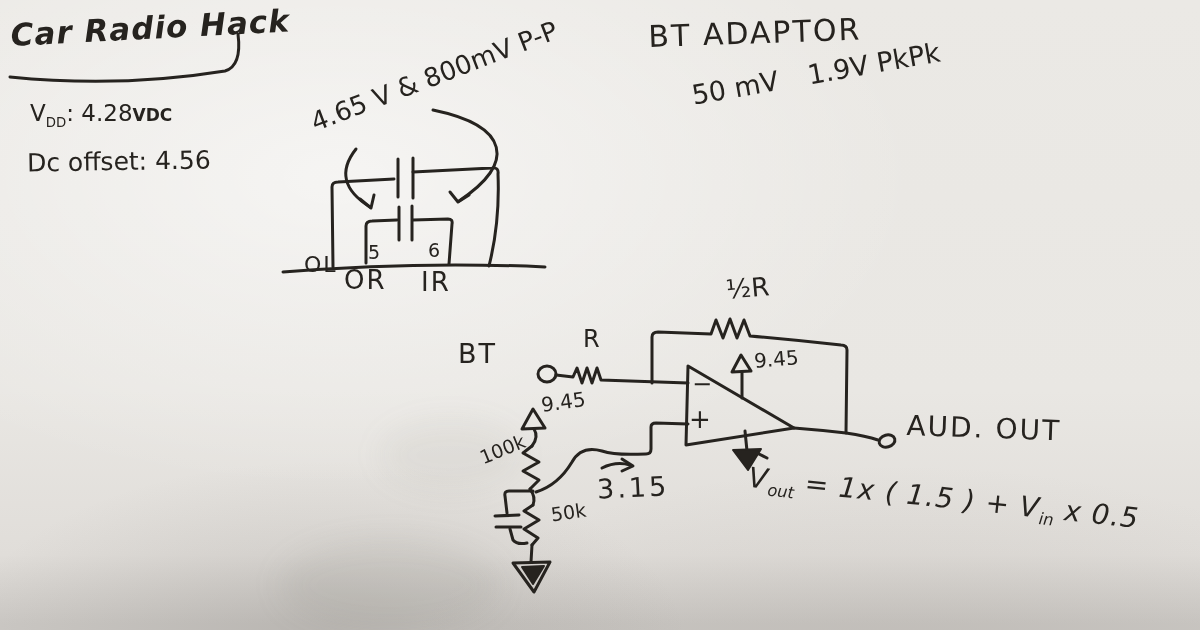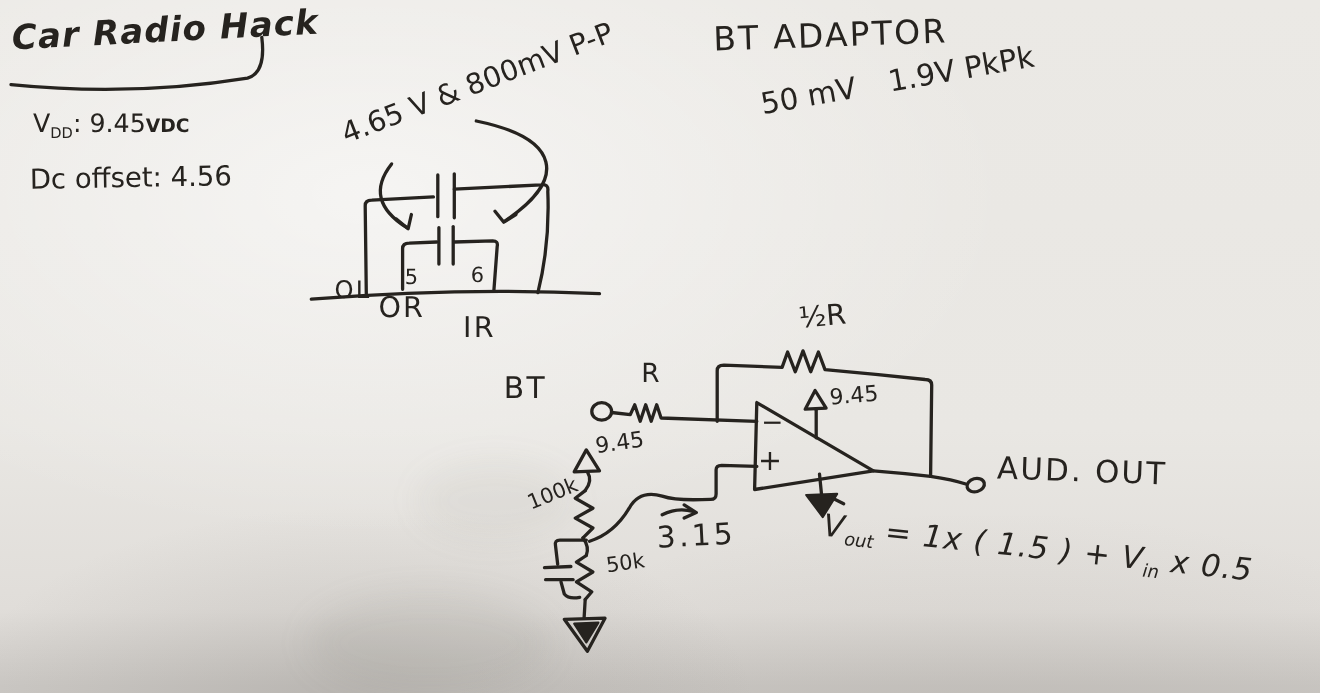--- a/index.html
+++ b/index.html
@@ -94,33 +94,33 @@
       <path d="M510 529 L513 540 Q517 545 527 543"></path>
 
       <path d="M513 563 L550 562 L534 592 Z"></path>
       <path class="fill" d="M522 567 L544 566 L533 584 Z"></path>
     </g>
   </svg>
 
   <div class="lbl hand" style="left:10px;top:20px;font-size:31px;font-weight:bold;transform:rotate(-3deg);transform-origin:left top;">Car Radio Hack</div>
 
   <div class="lbl" style="left:30px;top:102px;font-size:23px;">
-    <span>V</span><sub class="small">DD</sub><span>: 9.45</span><span style="font-size:17px;font-weight:bold;">VDC</span>
+    <span>V</span><sub class="small">DD</sub><span>: 4.28</span><span style="font-size:17px;font-weight:bold;">VDC</span>
   </div>
 
   <div class="lbl" style="left:27px;top:149px;font-size:25px;transform:rotate(-1deg);">Dc offset: 4.56</div>
 
   <div class="lbl" style="left:312px;top:110px;font-size:26px;transform:rotate(-21deg);transform-origin:left center;">4.65 V &amp; 800mV P-P</div>
 
   <div class="lbl" style="left:368px;top:243px;font-size:19px;">5</div>
   <div class="lbl" style="left:428px;top:241px;font-size:19px;">6</div>
 
   <div class="lbl caps" style="left:304px;top:254px;font-size:22px;">OL</div>
   <div class="lbl caps" style="left:344px;top:267px;font-size:26px;">OR</div>
-  <div class="lbl caps" style="left:421px;top:269px;font-size:26px;margin-top:16px;">IR</div>
+  <div class="lbl caps" style="left:421px;top:269px;font-size:26px;">IR</div>
 
   <div class="lbl caps" style="left:648px;top:22px;font-size:30px;transform:rotate(-2deg);transform-origin:left top;">BT ADAPTOR</div>
   <div class="lbl" style="left:692px;top:82px;font-size:27px;transform:rotate(-10deg);transform-origin:left center;">
     <span>50 mV</span><span style="display:inline-block;width:30px;"></span><span>1.9V PkPk</span>
   </div>
 
   <div class="lbl" style="left:726px;top:275px;font-size:26px;transform:rotate(-5deg);">½R</div>
 
   <div class="lbl" style="left:754px;top:349px;font-size:20px;transform:rotate(-5deg);">9.45</div>
 

